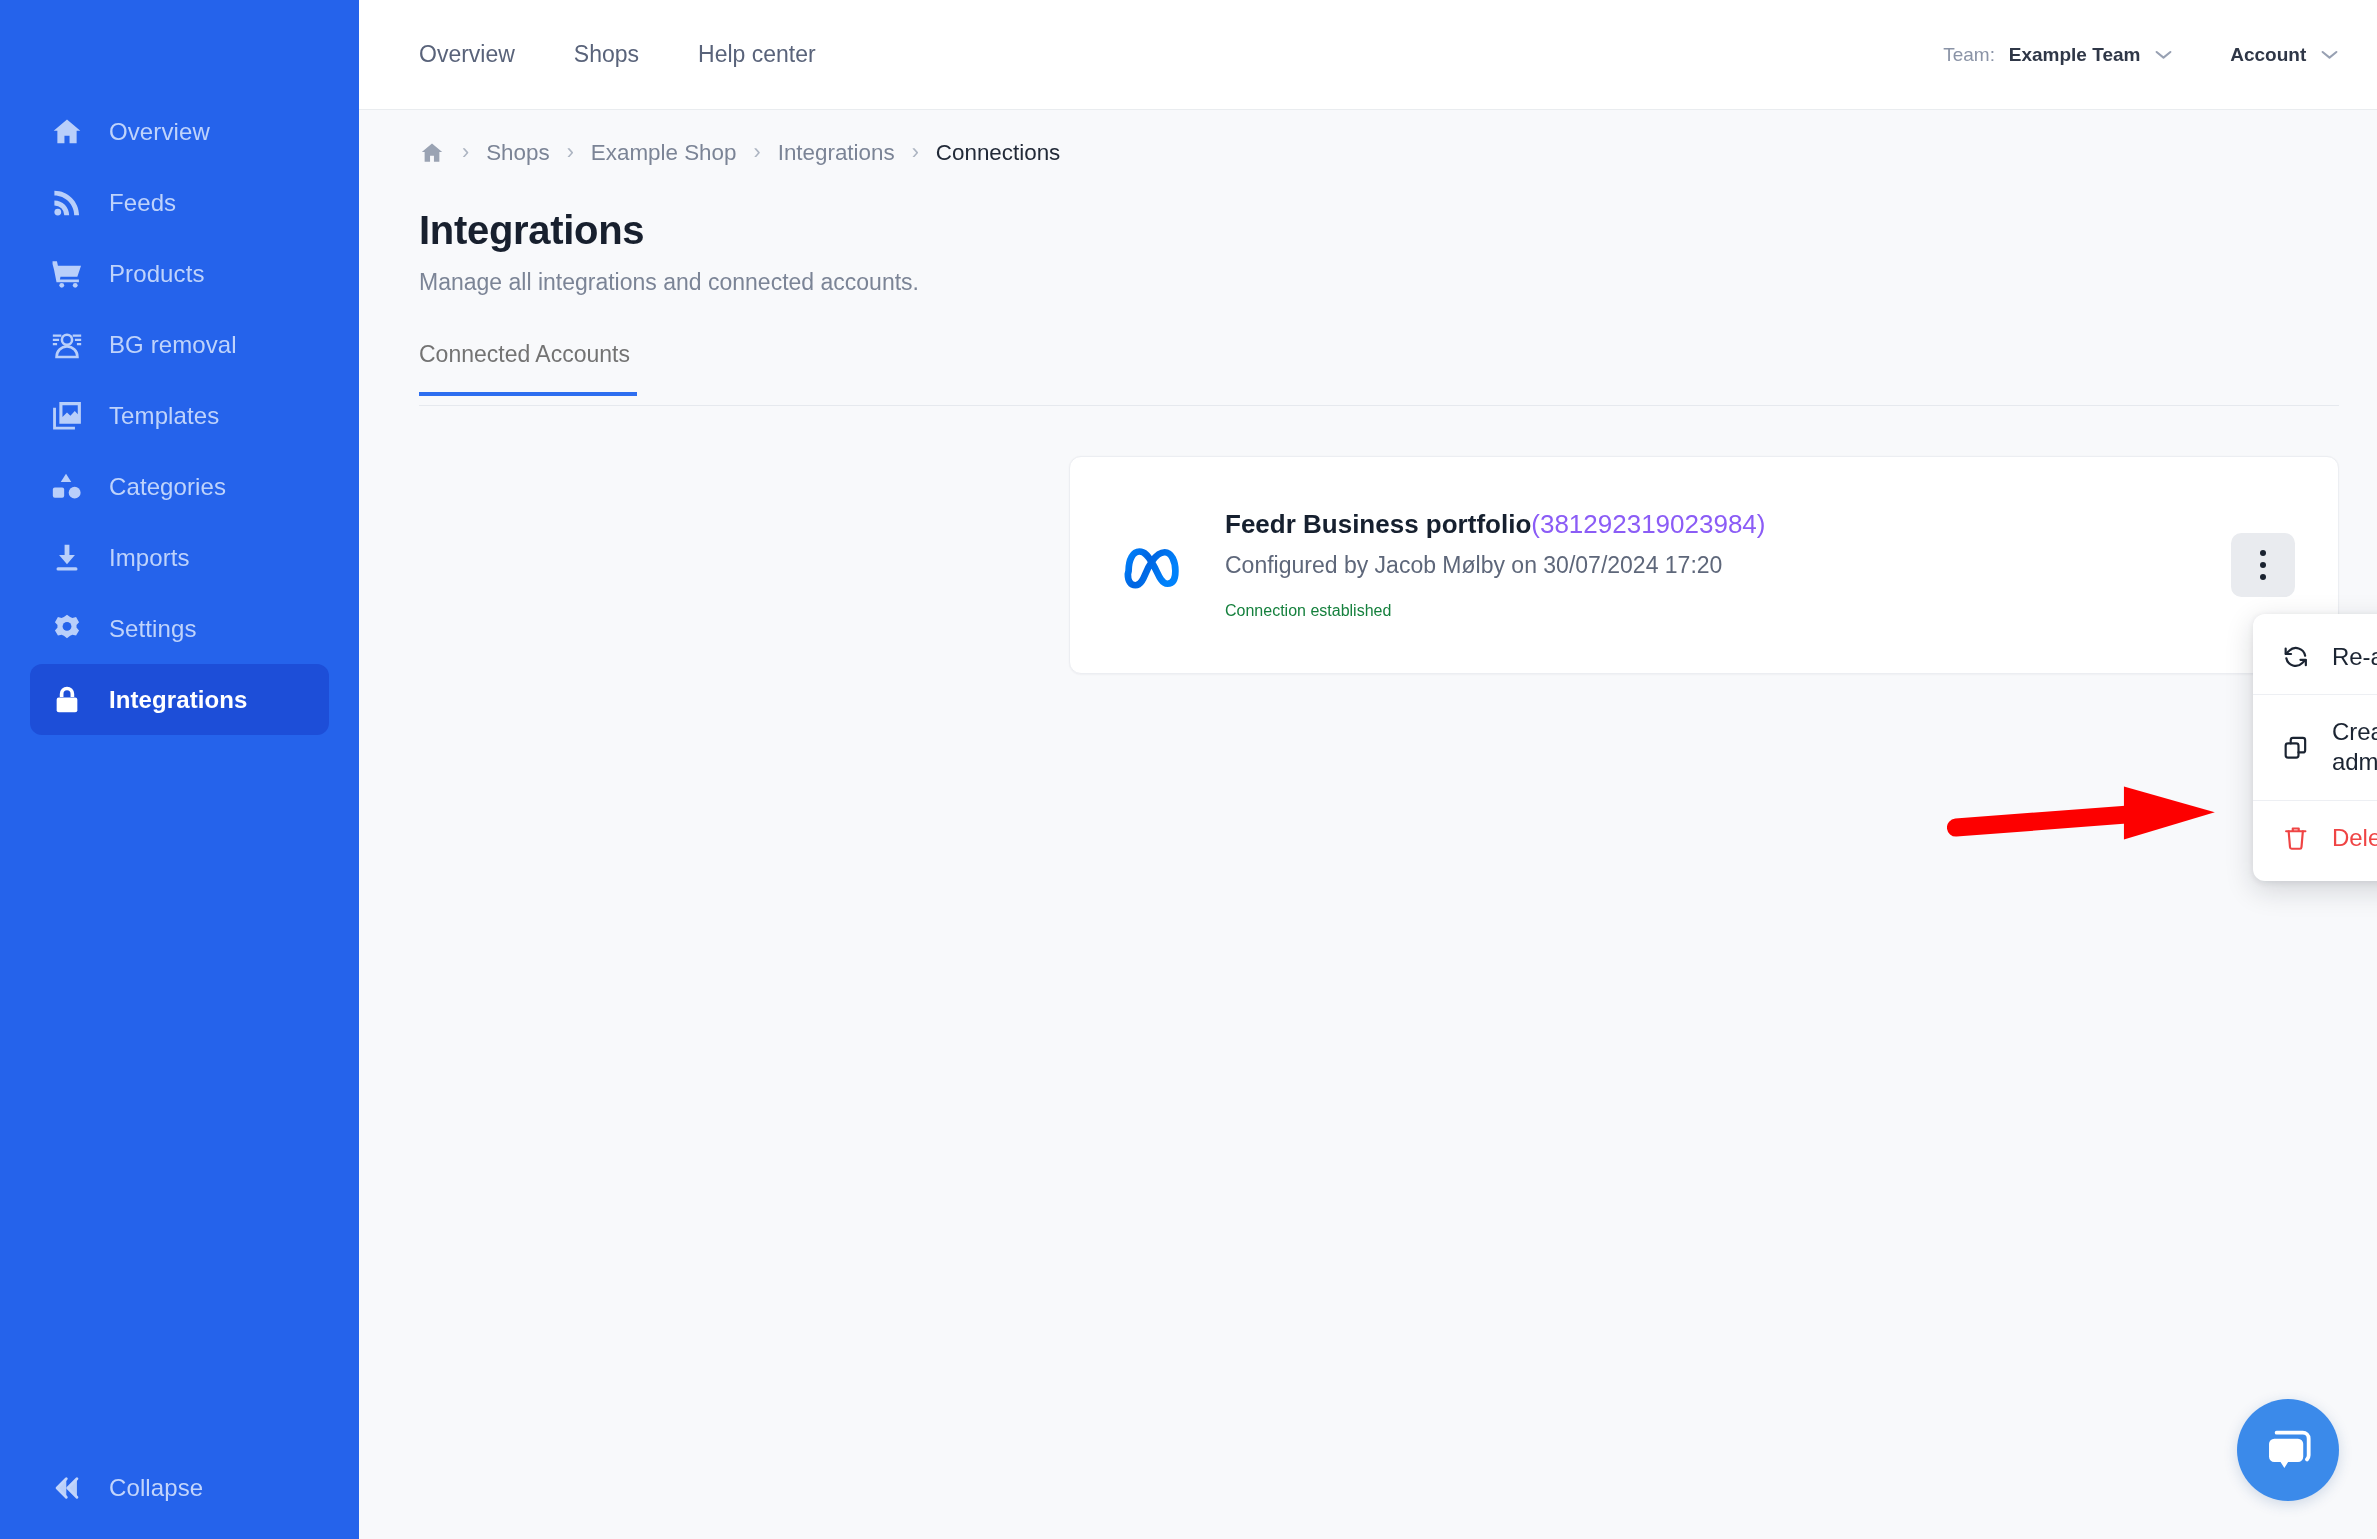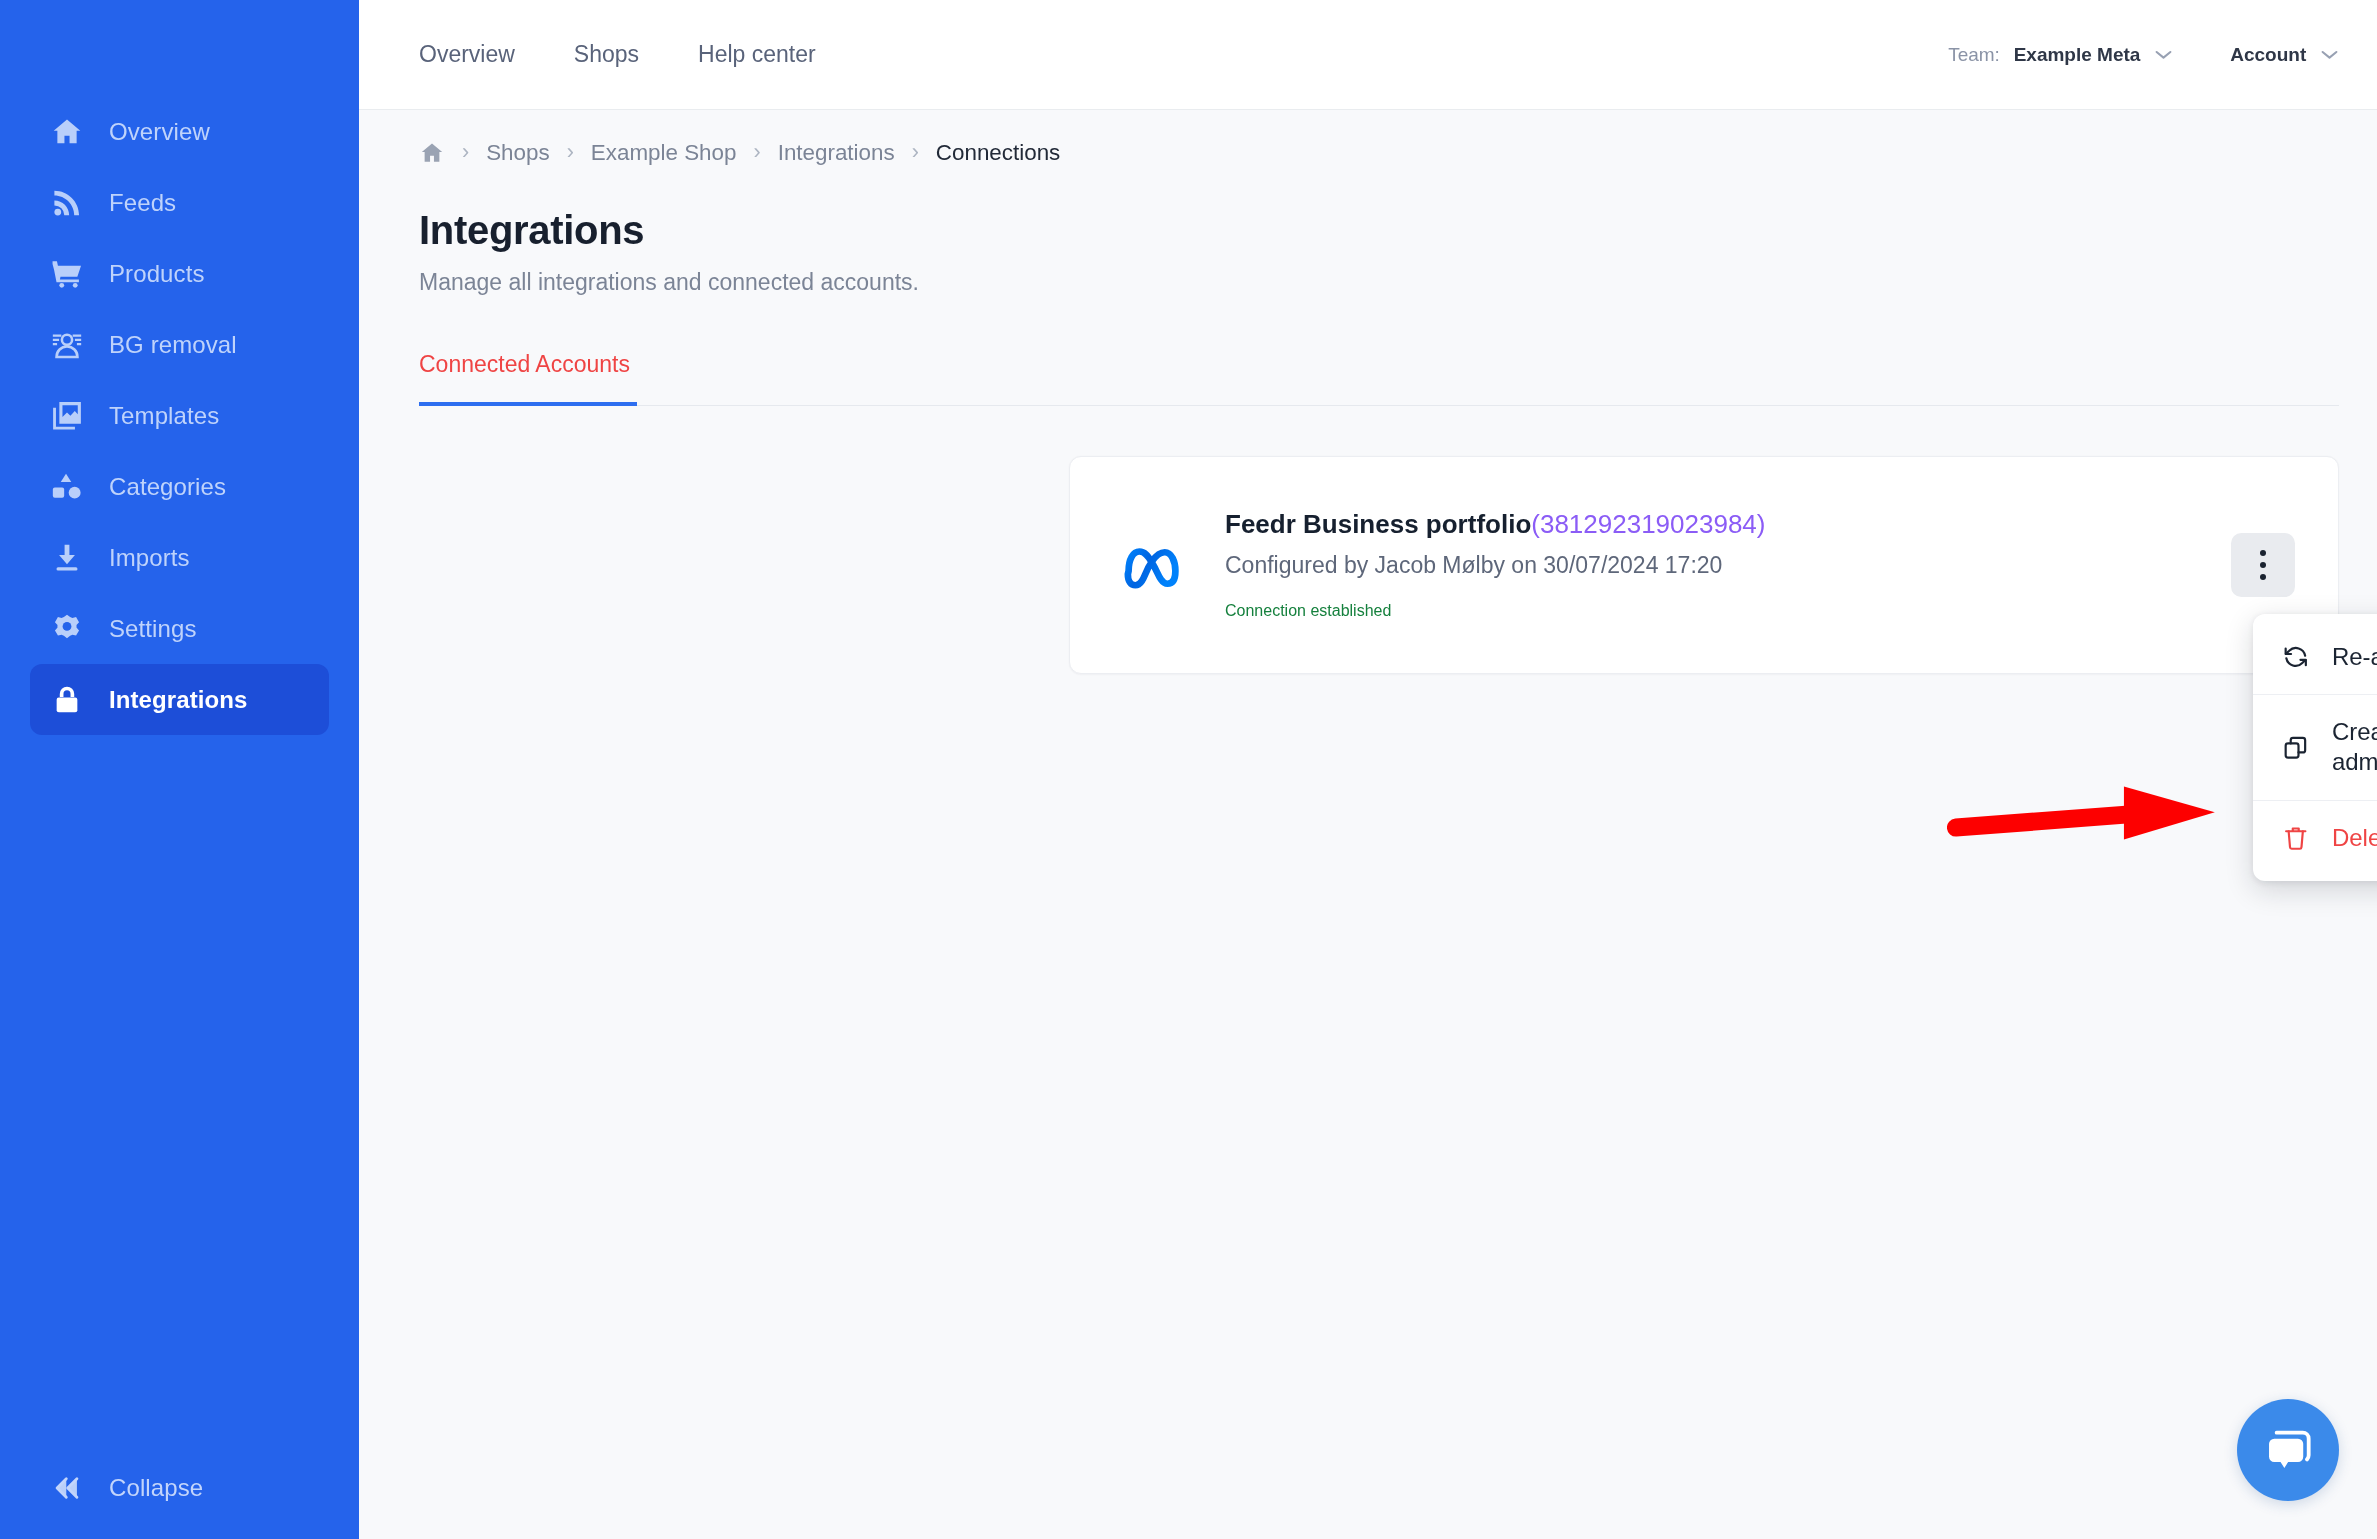--- a/index.html
+++ b/index.html
@@ -119,26 +119,26 @@
   }
 
   .tabs {
     margin-top: 38px;
     position: relative;
     border-bottom: 1.7px solid #e6e9ee;
     height: 72px;
   }
   .tab {
     display: inline-block;
-    font-size: 23px; color: #ef4444;
+    font-size: 23px; color: #737373;
     padding-bottom: 24px;
     border-bottom: 4.3px solid #2e6ff0;
     cursor: pointer;
     position: relative;
-    top: 17px;
+    top: 7px;
     padding-right: 6.9px;
   }
 
   .row {
     display: flex;
     margin-top: 50px;
     gap: 0;
   }
   .row-left { width: 650px; flex: 0 0 650px; padding-right: 52px; }
   .sec-title { font-size: 27px; font-weight: 700; color: #18202e; }
@@ -342,21 +342,21 @@
 
     <header class="topbar">
       <nav class="topnav">
         <span class="topnav-link">Overview</span>
         <span class="topnav-link">Shops</span>
         <span class="topnav-link">Help center</span>
       </nav>
       <div class="top-right">
         <div class="top-dd">
           <span class="muted">Team:</span>
-          <span class="strong">Example Meta</span>
+          <span class="strong">Example Team</span>
           <span class="caret">
             <svg viewBox="0 0 22 13" stroke-linecap="round" stroke-linejoin="round">
                 <path d="M3 3.5 11 10 19 3.5"></path>
               </svg>
           </span>
         </div>
         <div class="top-dd">
           <span class="strong">Account</span>
           <span class="caret">
             <svg viewBox="0 0 22 13" stroke-linecap="round" stroke-linejoin="round">

